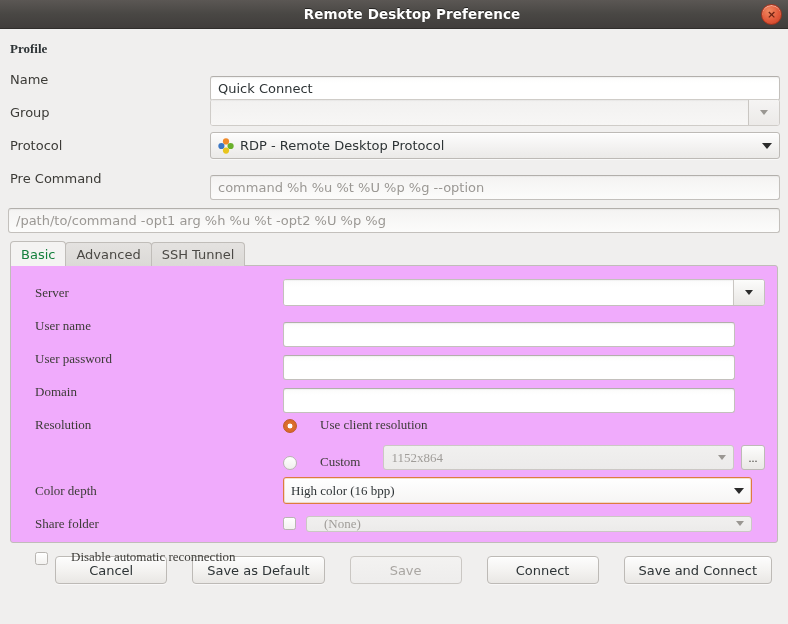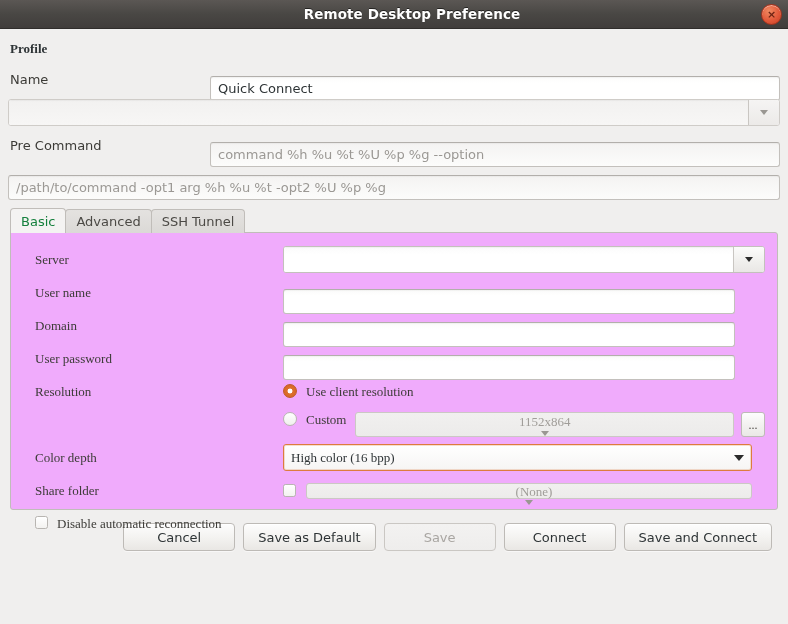--- a/index.html
+++ b/index.html
@@ -103,21 +103,20 @@
   .combo.focus {
     border-color: #dd7c3e;
     box-shadow: inset 0 0 0 1px rgba(221,124,62,.25), inset 0 1px 0 #ffffff;
     background: linear-gradient(to bottom, #ffffff 0%, #f6f5f4 100%);
   }
   .combo.disabled {
     background: linear-gradient(to bottom, #f1f0ef 0%, #ecebea 100%);
     border-color: #cbc8c4;
     color: #a09d99;
     box-shadow: none;
-    flex-direction: column;
   }
 
   .arrow-down {
     width: 0; height: 0;
     border-left: 5px solid transparent;
     border-right: 5px solid transparent;
     border-top: 6px solid #2b2b2b;
     flex: 0 0 auto;
   }
   .arrow-down.light { border-top-color: #9a9792; }
@@ -219,41 +218,41 @@
   }
   .checkbox {
     width: 13px; height: 13px;
     box-sizing: border-box;
     border: 1px solid #b8b5b1;
     border-radius: 2.5px;
     background: linear-gradient(to bottom, #ffffff 0%, #f3f2f0 100%);
     flex: 0 0 13px;
     cursor: pointer;
   }
-  .radio-line { display: flex; align-items: flex-start; gap: 9px; }
+  .radio-line { display: flex; align-items: flex-end; gap: 23px; }
   .radio-line .rl-label { font-size: 13px; color: #3c3b37; }
 
   .dots-btn {
     flex: 0 0 24px;
     height: 25px;
     margin-left: 7px;
     border: 1px solid #bdbab6;
     border-radius: 3px;
     background: linear-gradient(to bottom, #fdfdfd 0%, #f2f1ef 55%, #eae8e6 100%);
     display: flex; align-items: flex-end; justify-content: center;
     font-size: 12px; color: #4b4945;
     padding-bottom: 3px;
     box-sizing: border-box;
     cursor: pointer;
   }
 
   
   .footer {
     display: flex; align-items: center; justify-content: flex-end;
-    gap: 8px;
+    gap: 25px;
     padding: 12px 8px 0 8px;
   }
   .btn {
     height: 28px;
     min-width: 112px;
     padding: 0 14px;
     box-sizing: border-box;
     border: 1px solid #bdbab6;
     border-radius: 4px;
     background: linear-gradient(to bottom, #fdfdfd 0%, #f4f3f1 50%, #e9e7e4 100%);
@@ -285,30 +284,48 @@
   <div class="section-title">Profile</div>
 
   <div class="row">
     <div class="row-label">Name</div>
     <div class="row-field">
       <div class="entry">Quick Connect</div>
     </div>
   </div>
 
   <div class="row">
+    <div class="row-label">Group</div>
     <div class="row-field">
       <div class="combo-split disabled">
         <div class="csv-entry"></div>
         <div class="csv-btn">
           <span class="arrow-down light small"></span>
         </div>
       </div>
     </div>
   </div>
 
+  <div class="row">
+    <div class="row-label">Protocol</div>
+    <div class="row-field">
+      <div class="combo">
+        <div class="combo-text">
+          <svg class="rdp-icon" viewBox="0 0 16 16">
+            <circle cx="8" cy="3.4" r="3.1" fill="#f08a2a"></circle>
+            <circle cx="3.4" cy="8" r="3.1" fill="#3b77c4"></circle>
+            <circle cx="12.6" cy="8" r="3.1" fill="#6ab02b"></circle>
+            <circle cx="8" cy="12.6" r="3.1" fill="#e8c51d"></circle>
+          </svg>
+          <span>RDP - Remote Desktop Protocol</span>
+        </div>
+        <span class="arrow-down"></span>
+      </div>
+    </div>
+  </div>
 
   <div class="row">
     <div class="row-label">Pre Command</div>
     <div class="row-field">
       <div class="entry flat placeholder">command %h %u %t %U %p %g --option</div>
     </div>
   </div>
 
   <div class="row">
     <div class="row-field">
@@ -337,28 +354,28 @@
     </div>
 
     <div class="row">
       <div class="row-label">User name</div>
       <div class="row-field" style="padding-right:30px;">
         <div class="entry"></div>
       </div>
     </div>
 
     <div class="row">
-      <div class="row-label">Domain</div>
+      <div class="row-label">User password</div>
       <div class="row-field" style="padding-right:30px;">
         <div class="entry"></div>
       </div>
     </div>
 
     <div class="row">
-      <div class="row-label">User password</div>
+      <div class="row-label">Domain</div>
       <div class="row-field" style="padding-right:30px;">
         <div class="entry"></div>
       </div>
     </div>
 
     <div class="row">
       <div class="row-label">Resolution</div>
       <div class="row-field">
         <div class="radio-line">
           <span class="radio checked"></span>

